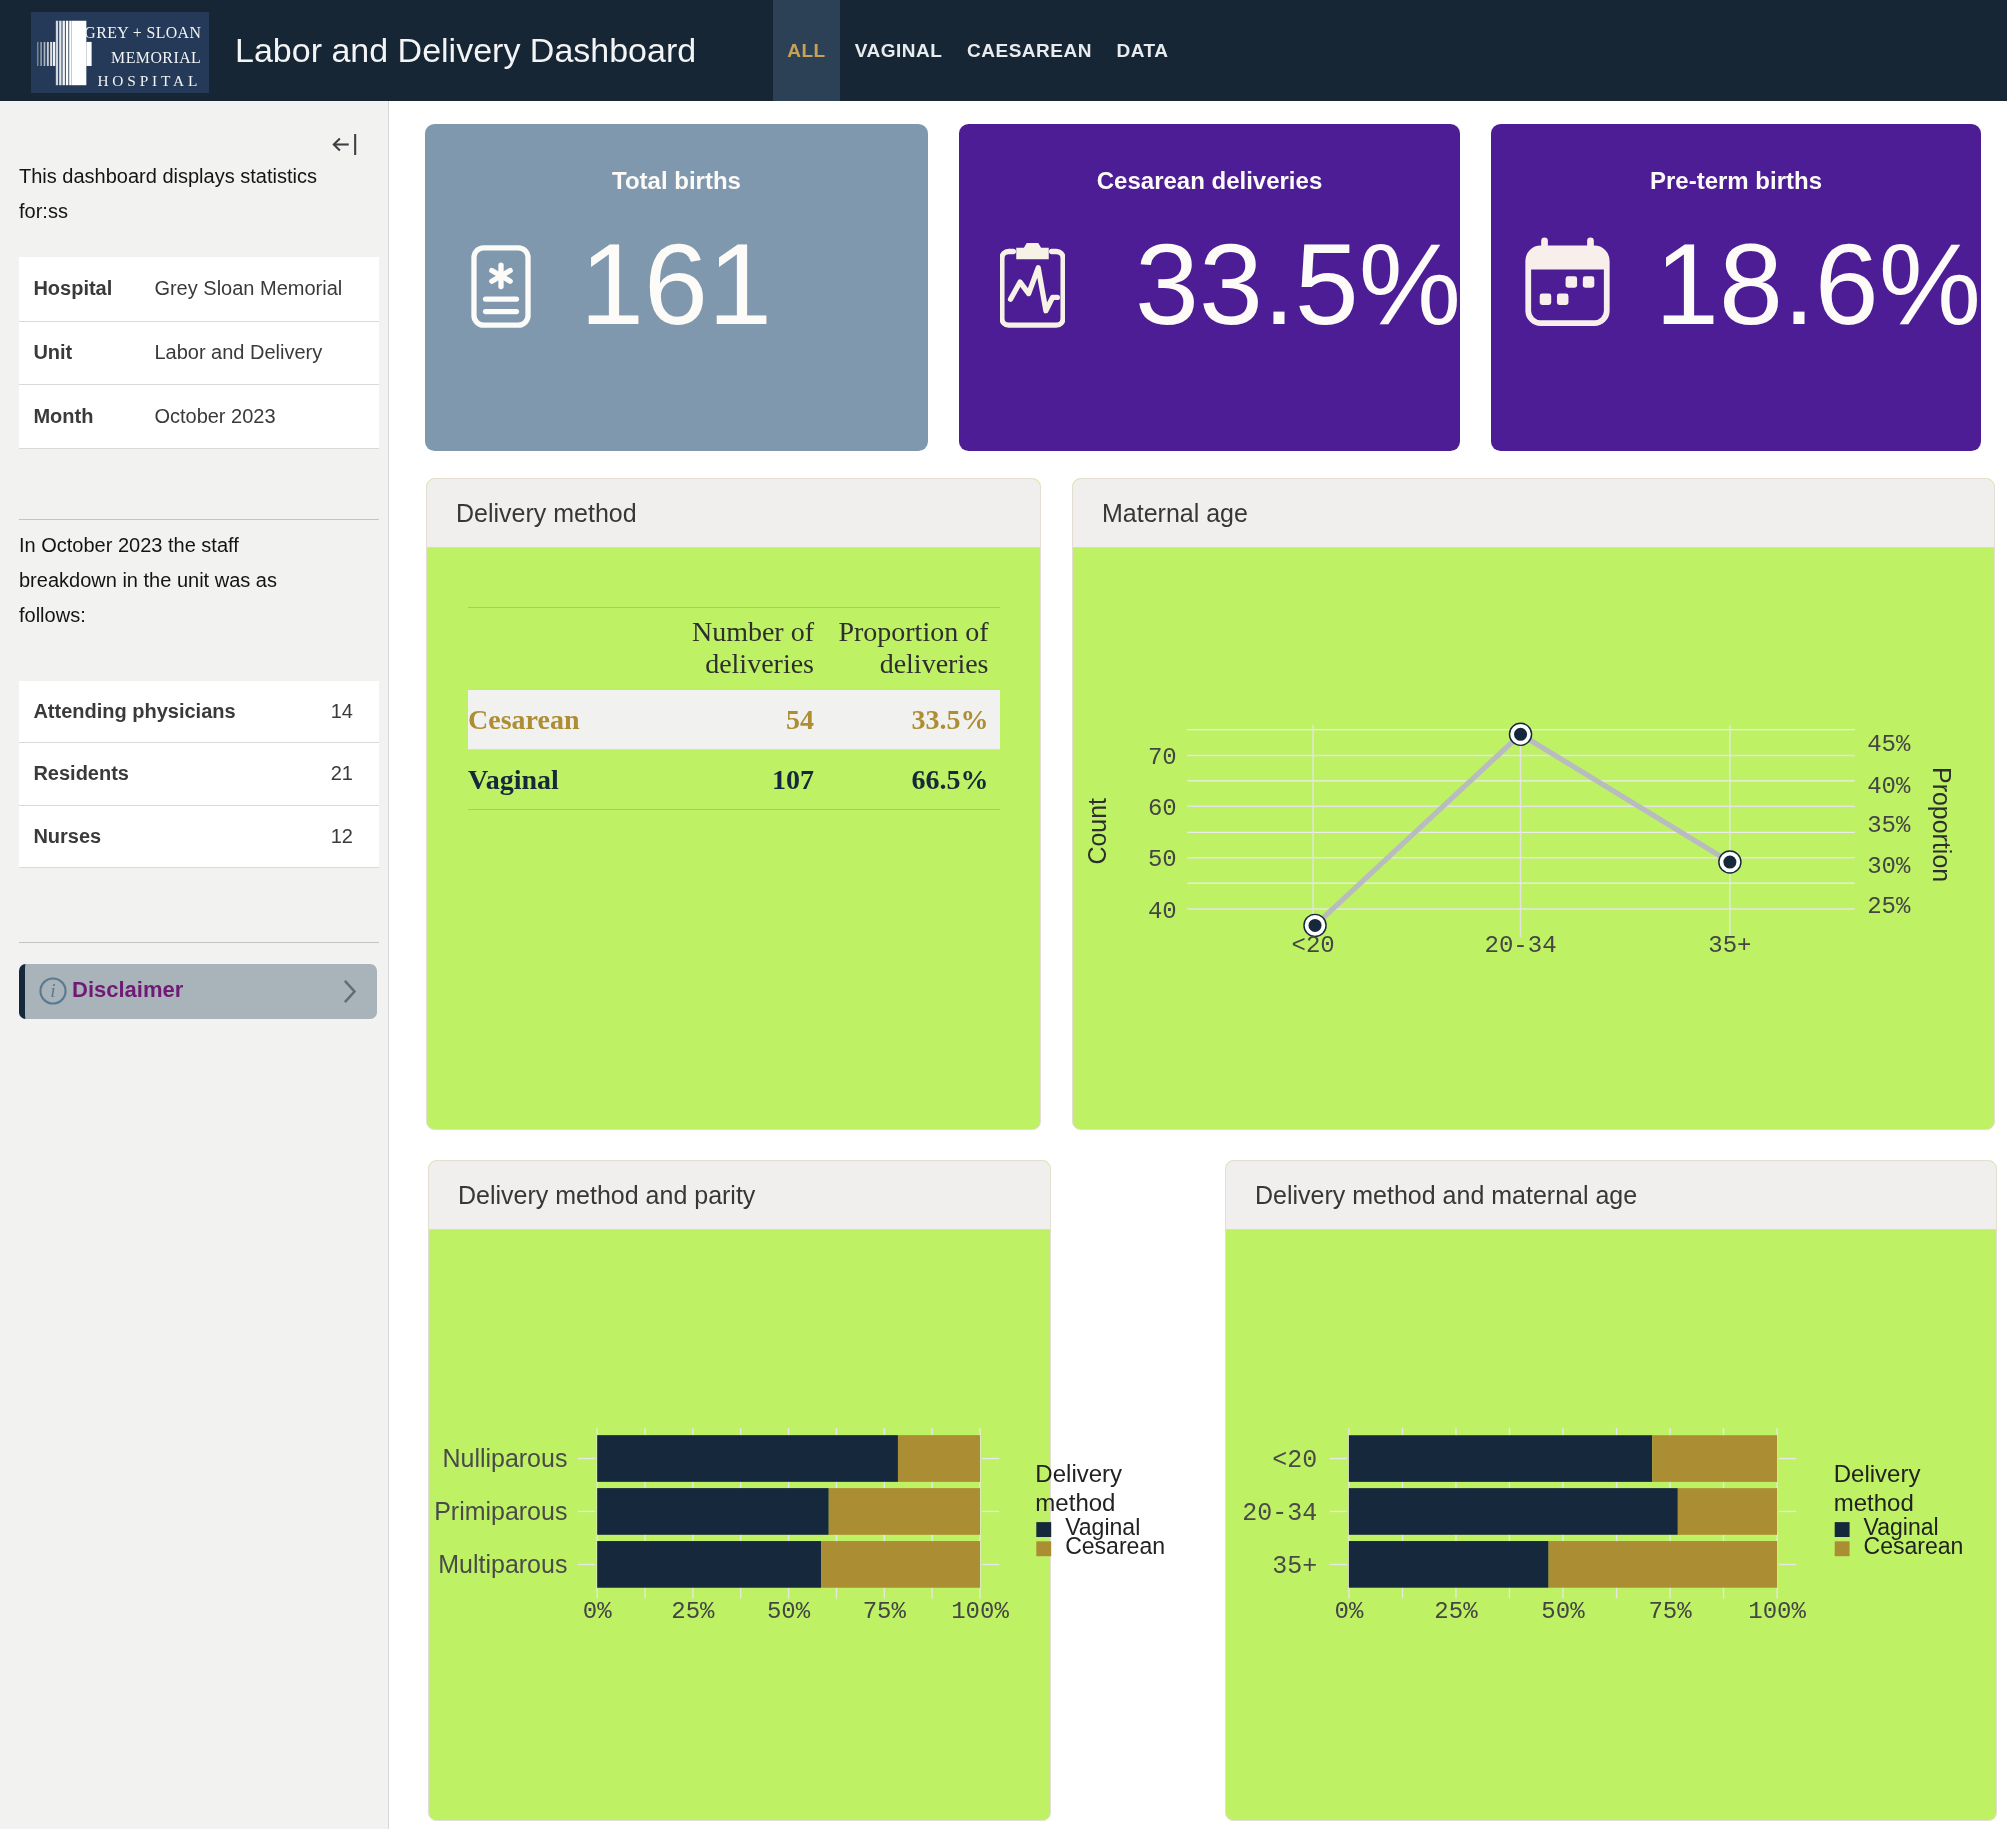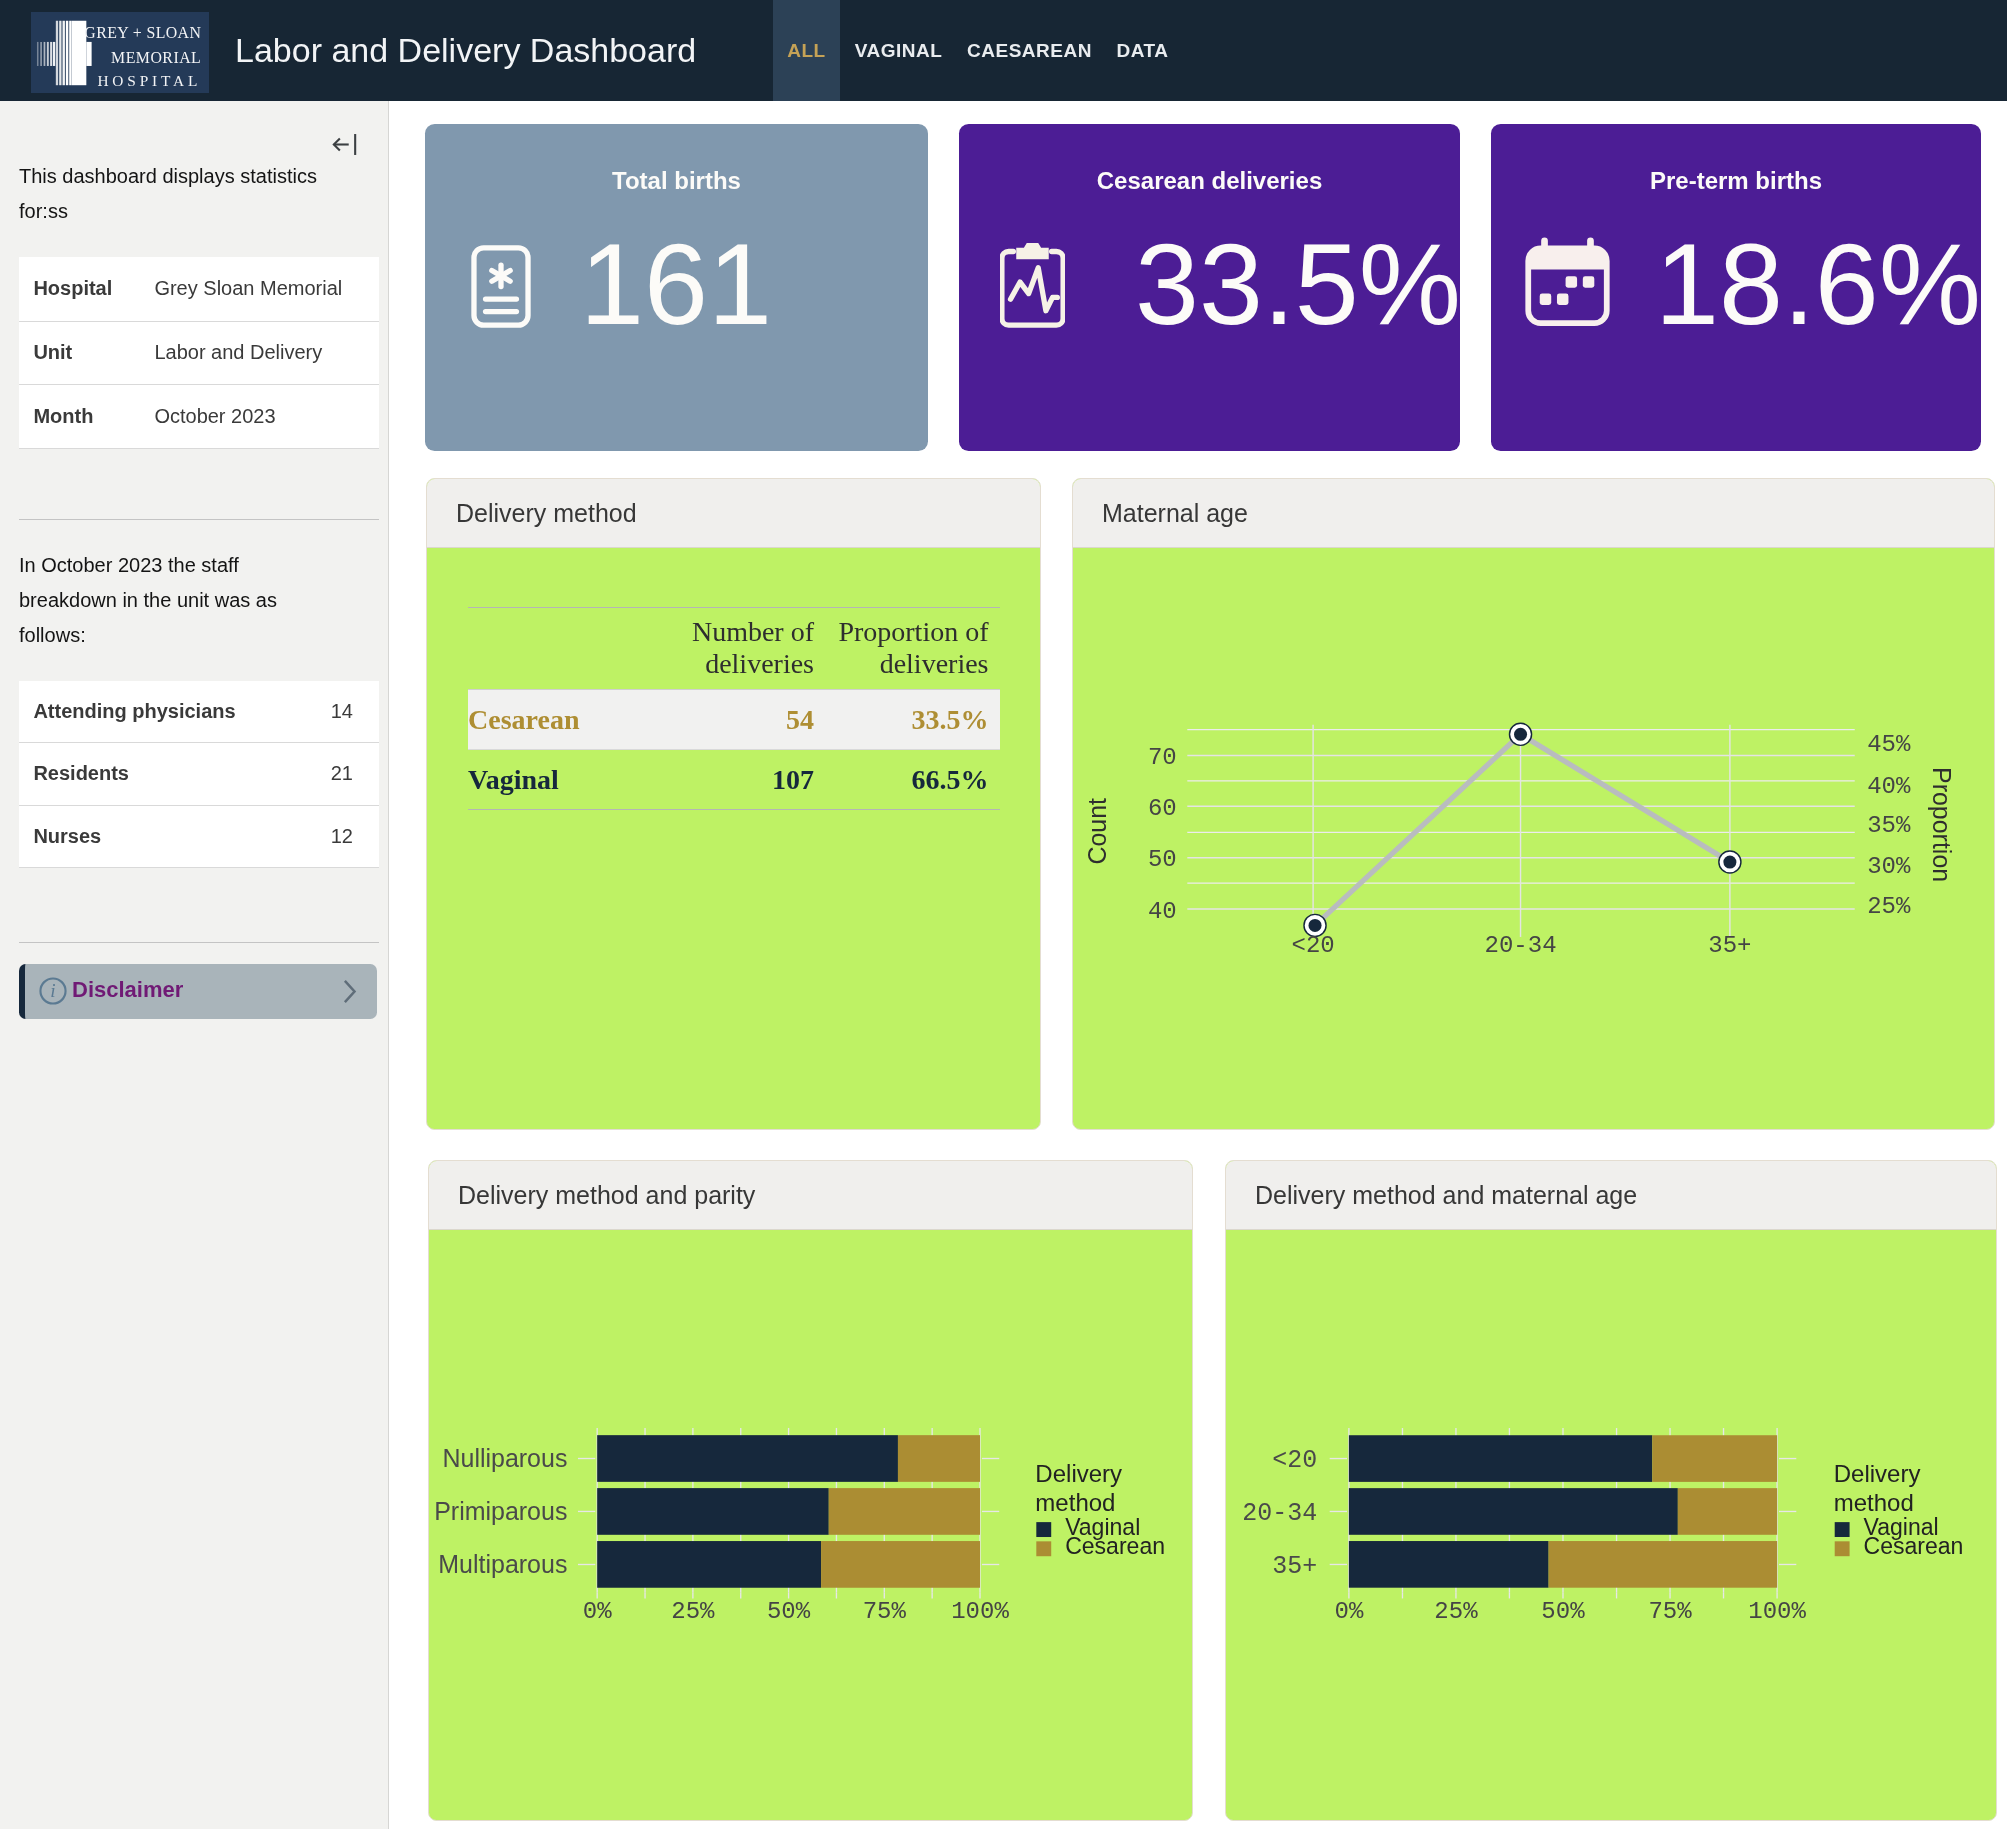--- a/index.html
+++ b/index.html
@@ -107,21 +107,21 @@
       </tr>
   <tr style="height:64px;">
         <td>Month</td>
         <td>October 2023</td>
       </tr>
 </tbody>
   </table>
 
 <div class="abs sb-hr" style="left:19px; top:519px;"></div>
 
-<div class="abs sb-text" style="left:19px; top:548px; width:279px;">In October 2023 the staff breakdown in the unit was as follows:</div>
+<div class="abs sb-text" style="left:19px; top:528px; width:279px;">In October 2023 the staff breakdown in the unit was as follows:</div>
 
 <table class="abs sb-table" style="left:19px; top:681px;">
   <tbody>
       <tr style="height:61px;">
         <td>Attending physicians</td>
         <td style="text-align:right; width:77px; padding-right:26px;">14</td>
       </tr>
   <tr style="height:63px;">
         <td>Residents</td>
         <td style="text-align:right; padding-right:26px;">21</td>
@@ -261,21 +261,21 @@
       <text x="466" y="421" text-anchor="middle">20-34</text>
       <text x="684" y="421" text-anchor="middle">35+</text>
     </g>
     <g font-size="26" fill="#2e2e2e">
       <text transform="translate(34,295) rotate(-90)" text-anchor="middle">Count</text>
       <text transform="translate(896,288) rotate(90)" text-anchor="middle">Proportion</text>
     </g>
   </svg>
 </div>
 
-<div class="abs card" style="left:428px; top:1160px; width:765px; height:661px;">
+<div class="abs card" style="left:428px; top:1160px; width:623px; height:661px;">
   <div class="card-h">
       <span>Delivery method and parity</span>
     </div>
   <svg id="chart3" class="abs" style="left:0; top:69px;" width="763" height="590" viewBox="0 0 794 614">
       <g stroke="#e7e7e7" stroke-width="1.4">
       <line x1="175.0" y1="206" x2="175.0" y2="377"></line>
       <line x1="224.8" y1="206" x2="224.8" y2="377"></line>
       <line x1="274.6" y1="206" x2="274.6" y2="377"></line>
       <line x1="324.4" y1="206" x2="324.4" y2="377"></line>
       <line x1="374.2" y1="206" x2="374.2" y2="377"></line>

